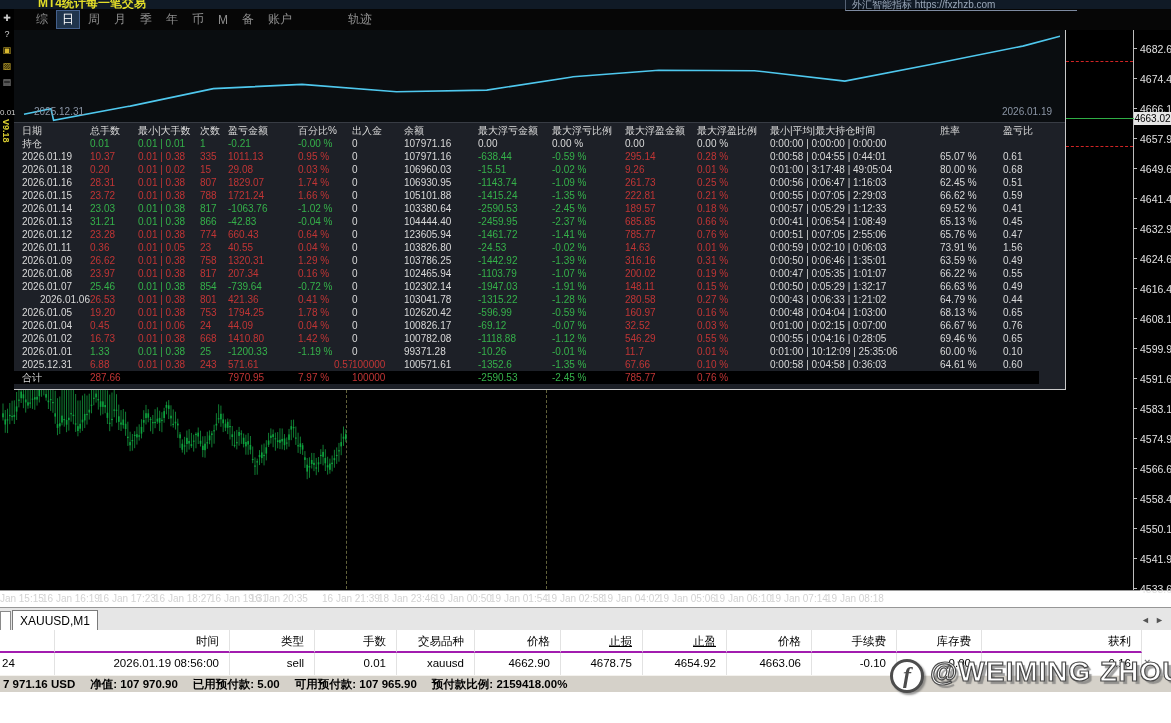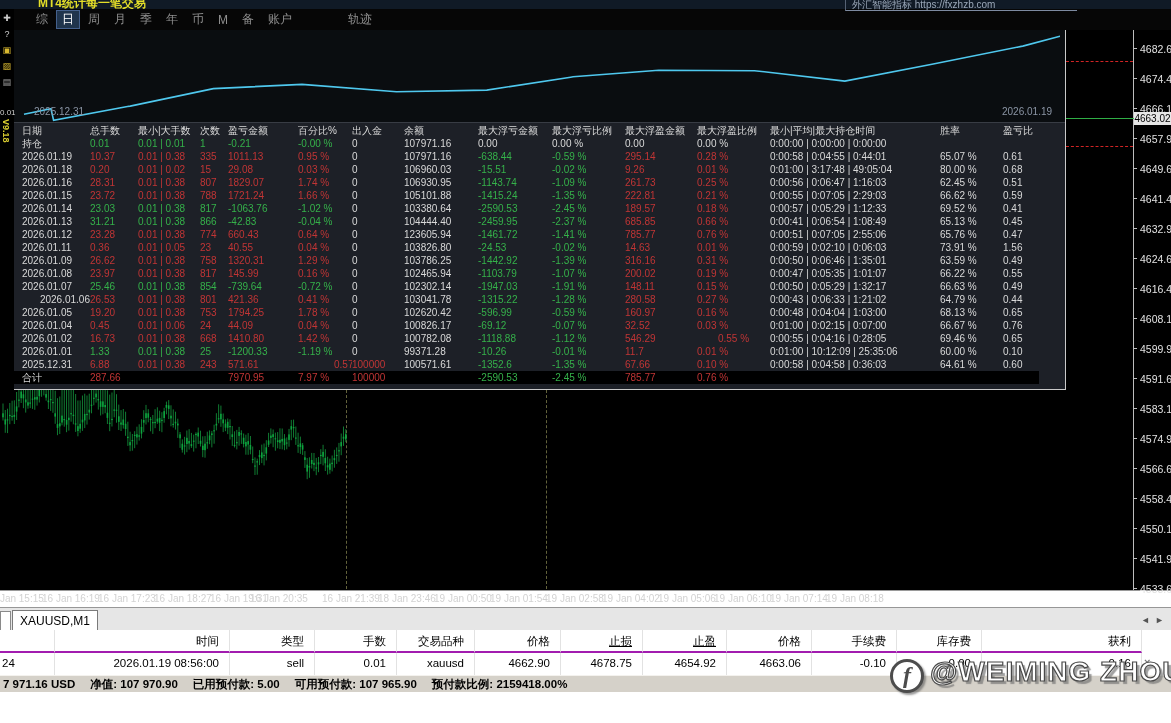--- a/index.html
+++ b/index.html
@@ -678,21 +678,21 @@
           <span style="color: rgb(193, 53, 53);">0.31 %</span>
           <span style="color: rgb(217, 217, 217);">0:00:50 | 0:06:46 | 1:35:01</span>
           <span style="color: rgb(217, 217, 217);">63.59 %</span>
           <span style="color: rgb(217, 217, 217);">0.49</span>
         </div>
         <div class="srow">
           <span style="color: rgb(217, 217, 217);">2026.01.08</span>
           <span style="color: rgb(193, 53, 53);">23.97</span>
           <span style="color: rgb(193, 53, 53);">0.01 | 0.38</span>
           <span style="color: rgb(193, 53, 53);">817</span>
-          <span style="color: rgb(193, 53, 53);">145.99</span>
+          <span style="color: rgb(193, 53, 53);">207.34</span>
           <span style="color: rgb(193, 53, 53);">0.16 %</span>
           <span style="color: rgb(217, 217, 217);">0</span>
           <span style="color: rgb(217, 217, 217);">102465.94</span>
           <span style="color: rgb(53, 177, 74);">-1103.79</span>
           <span style="color: rgb(53, 177, 74);">-1.07 %</span>
           <span style="color: rgb(193, 53, 53);">200.02</span>
           <span style="color: rgb(193, 53, 53);">0.19 %</span>
           <span style="color: rgb(217, 217, 217);">0:00:47 | 0:05:35 | 1:01:07</span>
           <span style="color: rgb(217, 217, 217);">66.22 %</span>
           <span style="color: rgb(217, 217, 217);">0.55</span>
@@ -770,21 +770,21 @@
           <span style="color: rgb(193, 53, 53);">16.73</span>
           <span style="color: rgb(193, 53, 53);">0.01 | 0.38</span>
           <span style="color: rgb(193, 53, 53);">668</span>
           <span style="color: rgb(193, 53, 53);">1410.80</span>
           <span style="color: rgb(193, 53, 53);">1.42 %</span>
           <span style="color: rgb(217, 217, 217);">0</span>
           <span style="color: rgb(217, 217, 217);">100782.08</span>
           <span style="color: rgb(53, 177, 74);">-1118.88</span>
           <span style="color: rgb(53, 177, 74);">-1.12 %</span>
           <span style="color: rgb(193, 53, 53);">546.29</span>
-          <span style="color: rgb(193, 53, 53); text-align: center;">0.55 %</span>
+          <span style="color: rgb(193, 53, 53);">0.55 %</span>
           <span style="color: rgb(217, 217, 217);">0:00:55 | 0:04:16 | 0:28:05</span>
           <span style="color: rgb(217, 217, 217);">69.46 %</span>
           <span style="color: rgb(217, 217, 217);">0.65</span>
         </div>
         <div class="srow">
           <span style="color: rgb(217, 217, 217);">2026.01.01</span>
           <span style="color: rgb(53, 177, 74);">1.33</span>
           <span style="color: rgb(53, 177, 74);">0.01 | 0.38</span>
           <span style="color: rgb(53, 177, 74);">25</span>
           <span style="color: rgb(53, 177, 74);">-1200.33</span>

